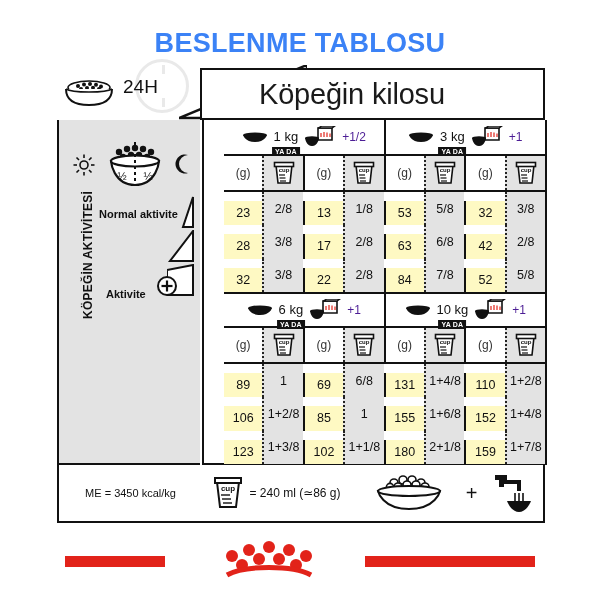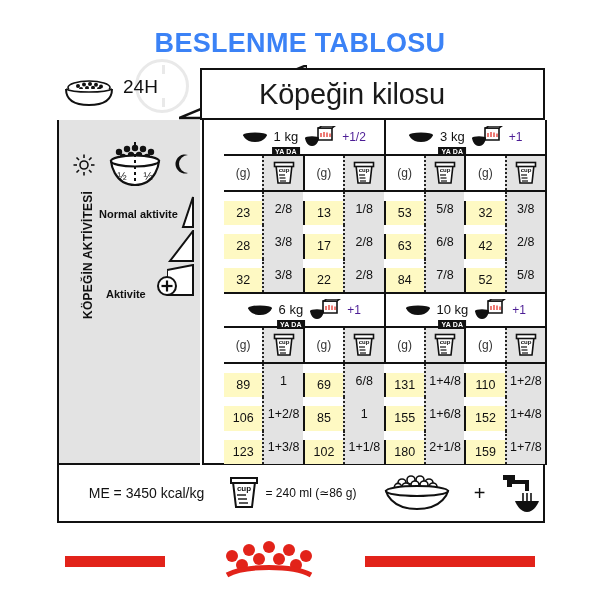--- a/index.html
+++ b/index.html
@@ -171,21 +171,21 @@
   
   .footer {
     position: absolute; left: 0; top: 345px;
     width: 488px; height: 58px;
     border-left: 2.5px solid #111;
     border-right: 2.5px solid #111;
     border-bottom: 2.5px solid #111;
     background: #fff;
     display: flex; align-items: center;
   }
-  .fleft { width: 143px; text-align: center; font-size: 14px; color: #111; margin-left: 16px; }
+  .fleft { width: 143px; text-align: center; font-size: 11px; color: #111; }
   .fmid  {
     width: 150px; display: flex; align-items: center; gap: 6px;
     justify-content: center;
   }
   .fcup { width: 30px; height: 34px; }
   .fml  { font-size: 12px; color: #111; white-space: nowrap; }
   .fright {
     flex: 1; display: flex; align-items: center; justify-content: center; gap: 12px;
   }
   .fbowl { width: 90px; height: 38px; }

